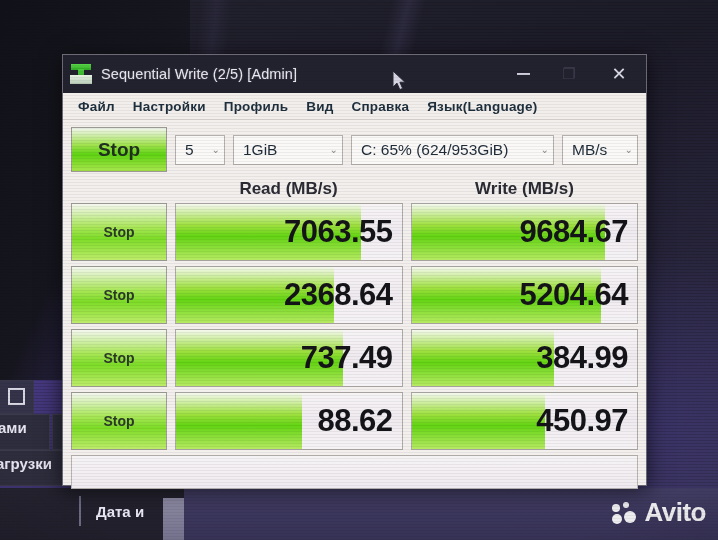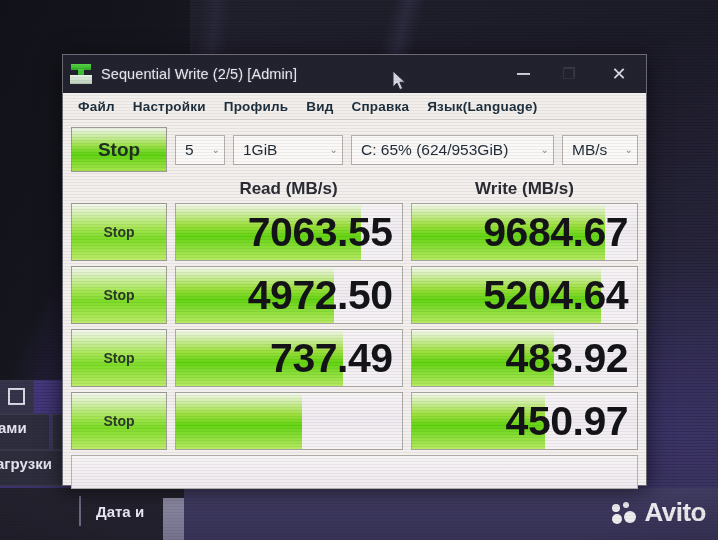--- a/index.html
+++ b/index.html
@@ -164,21 +164,21 @@
   .cell{
     flex:1; border:1px solid #aeaaa8; position:relative; overflow:hidden;
     background:linear-gradient(180deg,#f7f4f6 0%,#efeaef 48%,#f6f3f6 100%);
     display:flex; align-items:center; justify-content:flex-end;
   }
   .cell .fill{
     position:absolute; left:0; top:0; bottom:0;
     background:linear-gradient(180deg,#f4f8ee 0%,#9ee03f 38%,#63d413 58%,#b6ea62 100%);
   }
   .cell .num{
-    position:relative; z-index:2; font-size:41px; font-weight:700;
+    position:relative; z-index:2; font-size:31px; font-weight:700;
     color:#141418; padding-right:9px; letter-spacing:-.5px;
     font-family:"Liberation Sans", sans-serif;
   }
 
   
   #statusbar{
     margin:3px 8px 0 8px; height:34px; border:1px solid #b8b4b2;
     background:linear-gradient(180deg,#f6f3f5,#efeaef);
   }
 
@@ -295,44 +295,45 @@
       <div class="cell">
         <span class="fill" style="width: 86%;"></span>
         <span class="num">9684.67</span>
       </div>
     </div>
 
     <div class="row">
       <div class="rowstop">Stop</div>
       <div class="cell">
         <span class="fill" style="width: 70%;"></span>
-        <span class="num">4972.50</span>
+        <span class="num">2368.64</span>
       </div>
       <div class="cell">
         <span class="fill" style="width: 84%;"></span>
         <span class="num">5204.64</span>
       </div>
     </div>
 
     <div class="row">
       <div class="rowstop">Stop</div>
       <div class="cell">
         <span class="fill" style="width: 74%;"></span>
         <span class="num">737.49</span>
       </div>
       <div class="cell">
         <span class="fill" style="width: 63%;"></span>
-        <span class="num">483.92</span>
+        <span class="num">384.99</span>
       </div>
     </div>
 
     <div class="row">
       <div class="rowstop">Stop</div>
       <div class="cell">
         <span class="fill" style="width: 56%;"></span>
+        <span class="num">88.62</span>
       </div>
       <div class="cell">
         <span class="fill" style="width: 59%;"></span>
         <span class="num">450.97</span>
       </div>
     </div>
 
   </div>
 
   <div id="statusbar"></div>

